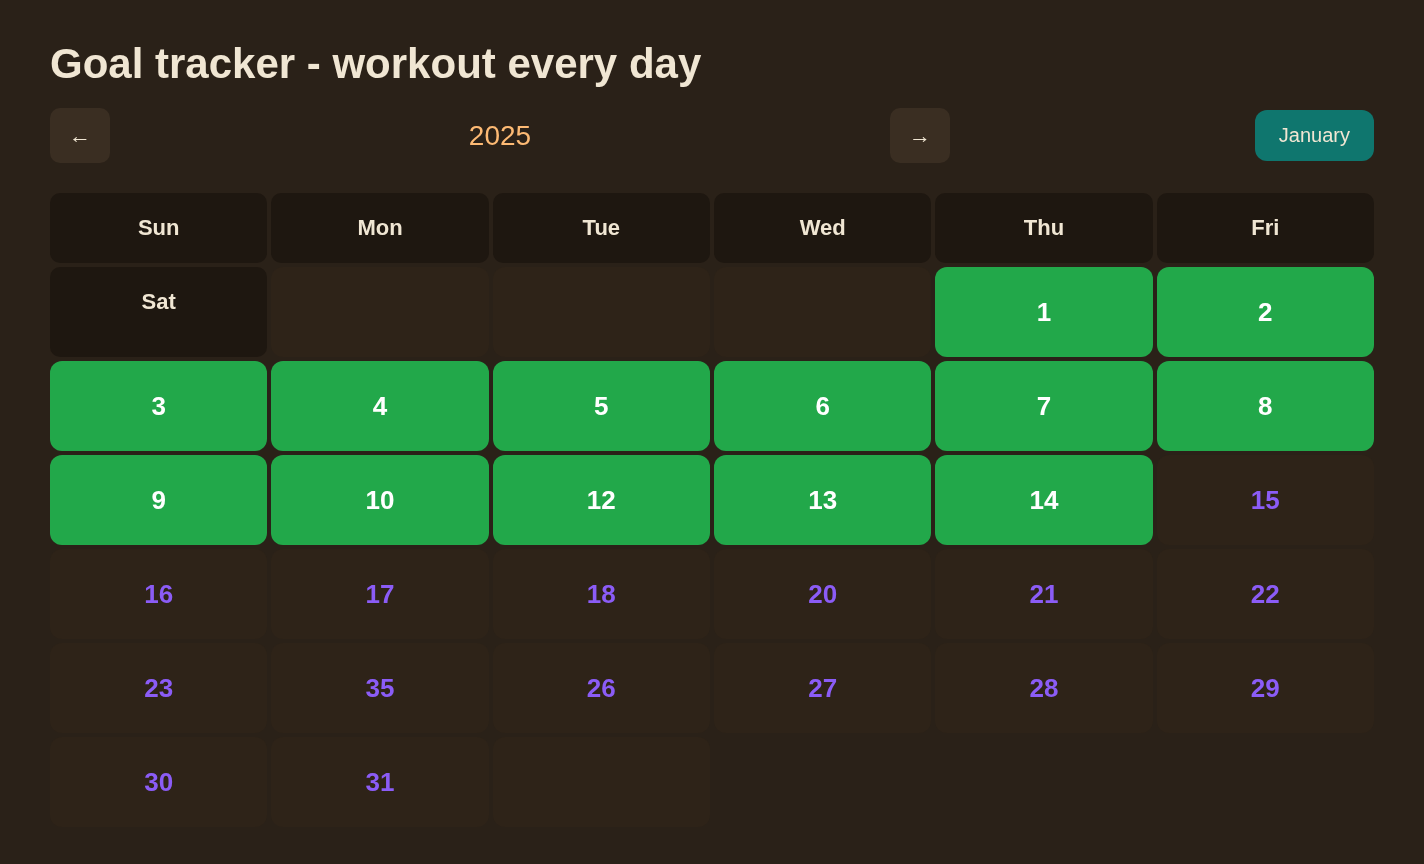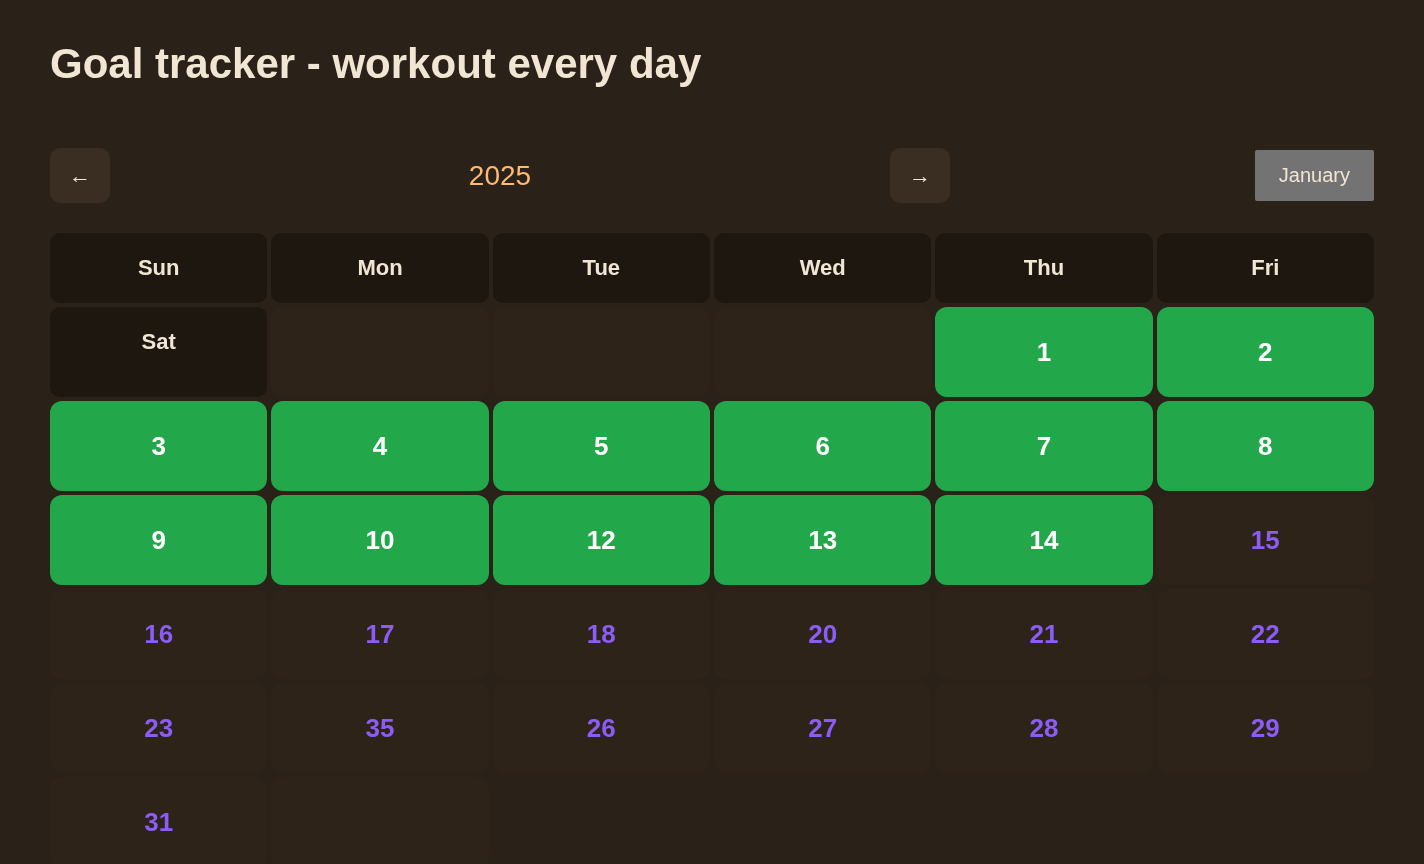--- a/index.html
+++ b/index.html
@@ -14,21 +14,21 @@
       color: #f0e6d3;
       width: 1424px;
       min-height: 864px;
       padding: 40px 50px;
     }
 
     .page-title {
       font-size: 42px;
       font-weight: 800;
       color: #f0e6d3;
-      margin-bottom: 60px;
+      margin-bottom: 20px;
     }
 
     .header-row {
       display: flex;
       align-items: center;
       margin-bottom: 30px;
       position: relative;
     }
 
     .nav-btn {
@@ -48,23 +48,23 @@
     .year-display {
       font-size: 28px;
       font-weight: 500;
       color: #fdba74;
       flex: 1;
       text-align: center;
       margin: 0 20px;
     }
 
     .month-selector {
-      background-color: #737373;
+      background-color: #0f766e;
       border: none;
-      border-radius: 2px;
+      border-radius: 12px;
       color: #f0e6d3;
       font-size: 20px;
       padding: 14px 24px;
       cursor: pointer;
       position: absolute;
       right: 0;
     }
 
     .calendar-grid {
       display: grid;
@@ -159,15 +159,16 @@
     <div class="day-cell inactive">18</div>
     <div class="day-cell inactive">20</div>
     <div class="day-cell inactive">21</div>
     <div class="day-cell inactive">22</div>
     <div class="day-cell inactive">23</div>
     <div class="day-cell inactive">35</div>
     <div class="day-cell inactive">26</div>
     <div class="day-cell inactive">27</div>
     <div class="day-cell inactive">28</div>
     <div class="day-cell inactive">29</div>
+    <div class="day-cell inactive">30</div>
     <div class="day-cell inactive">31</div>
     <div class="day-cell empty"></div>
   </div>
 
 </body></html>

